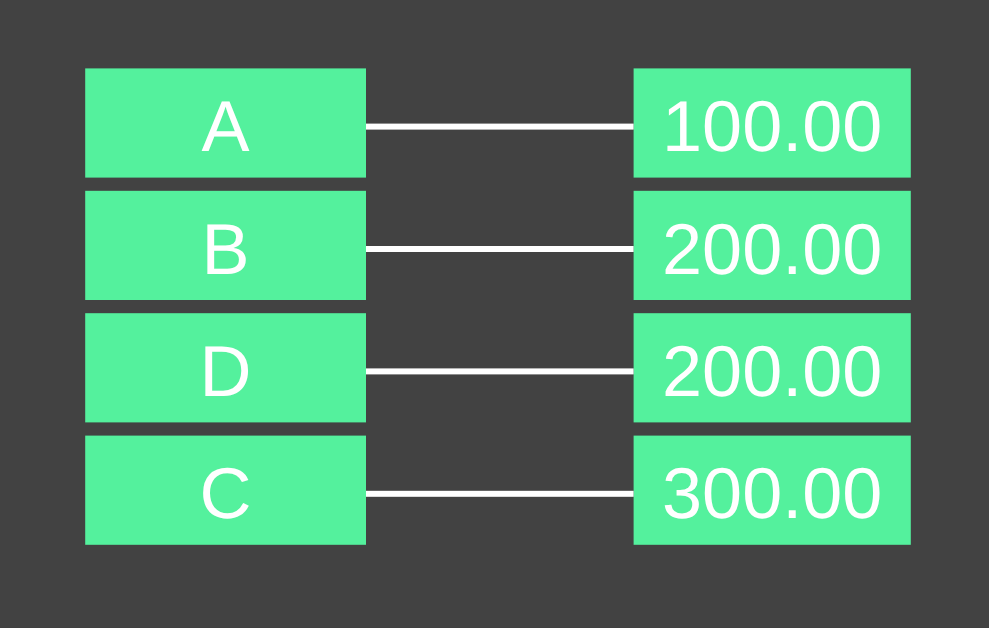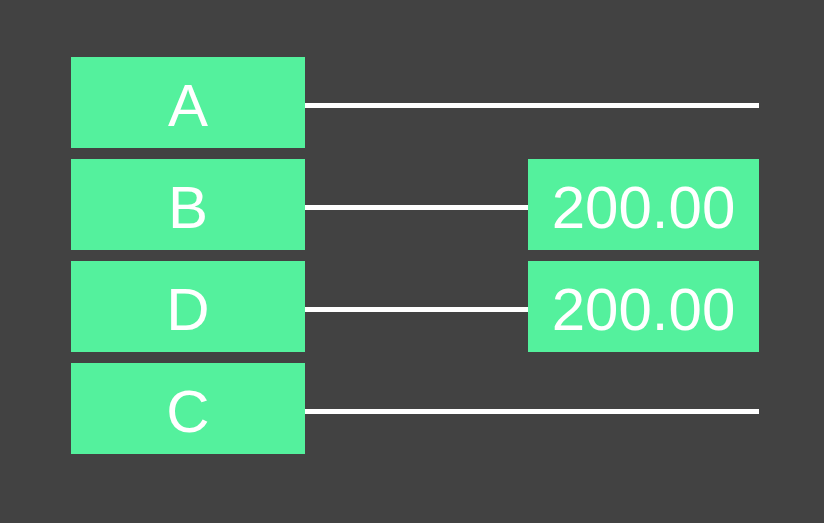--- a/index.html
+++ b/index.html
@@ -61,20 +61,23 @@
 
 <div class="diagram">
 
   <div class="row">
     <div class="node left">
       <span>A</span>
     </div>
     <div class="connector-wrap">
       <div class="connector"></div>
     </div>
+    <div class="node right">
+      <span>100.00</span>
+    </div>
   </div>
 
   <div class="row">
     <div class="node left">
       <span>B</span>
     </div>
     <div class="connector-wrap">
       <div class="connector"></div>
     </div>
     <div class="node right">
@@ -94,15 +97,18 @@
     </div>
   </div>
 
   <div class="row">
     <div class="node left">
       <span>C</span>
     </div>
     <div class="connector-wrap">
       <div class="connector"></div>
     </div>
+    <div class="node right">
+      <span>300.00</span>
+    </div>
   </div>
 
 </div>
 
 </body></html>

